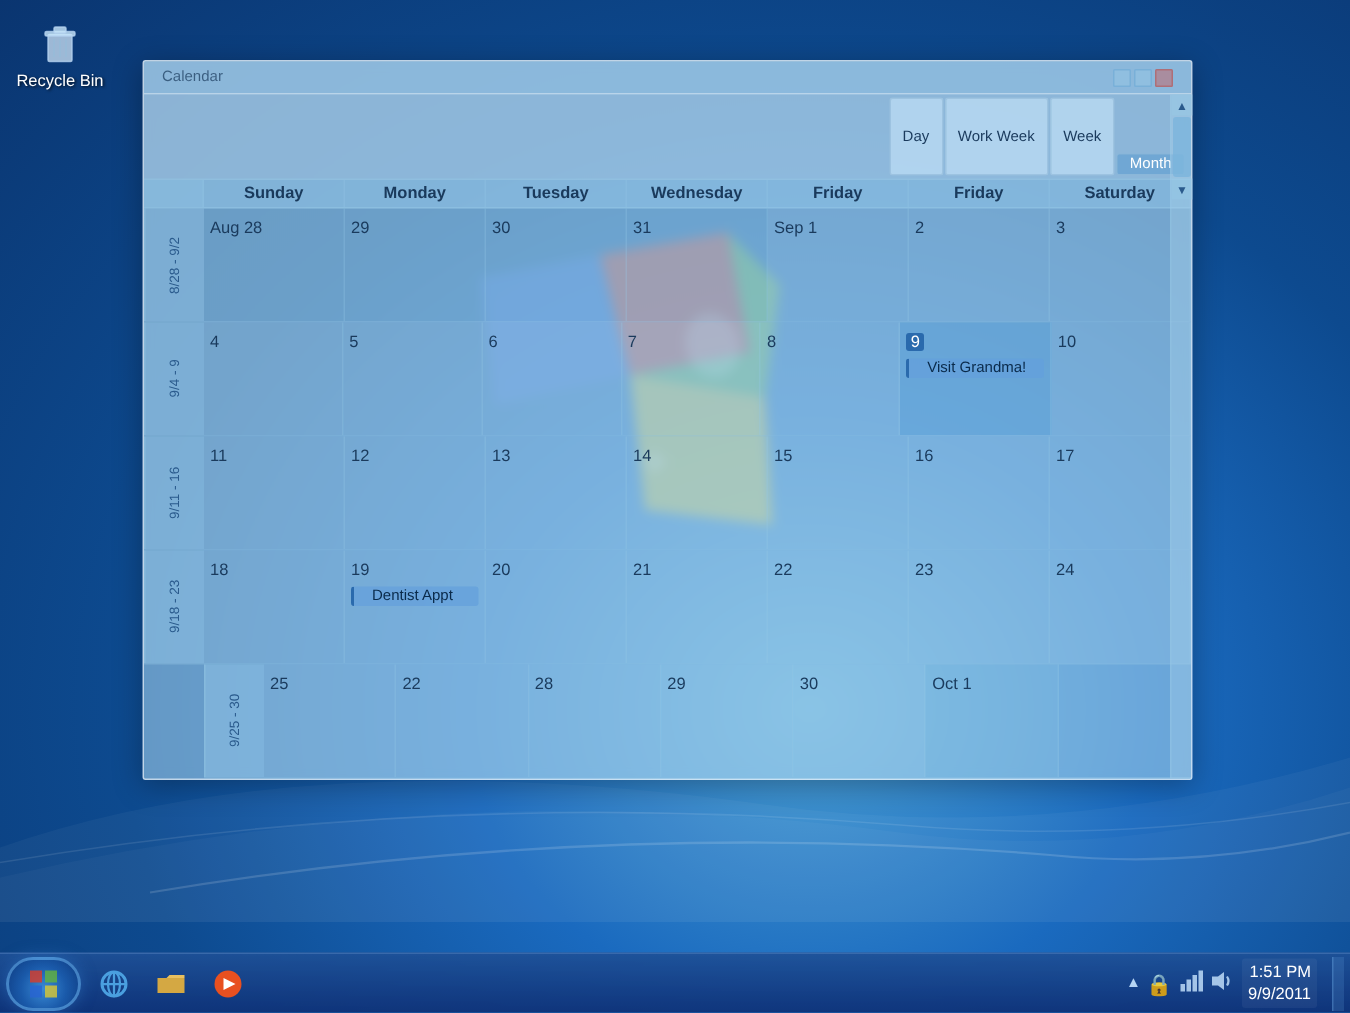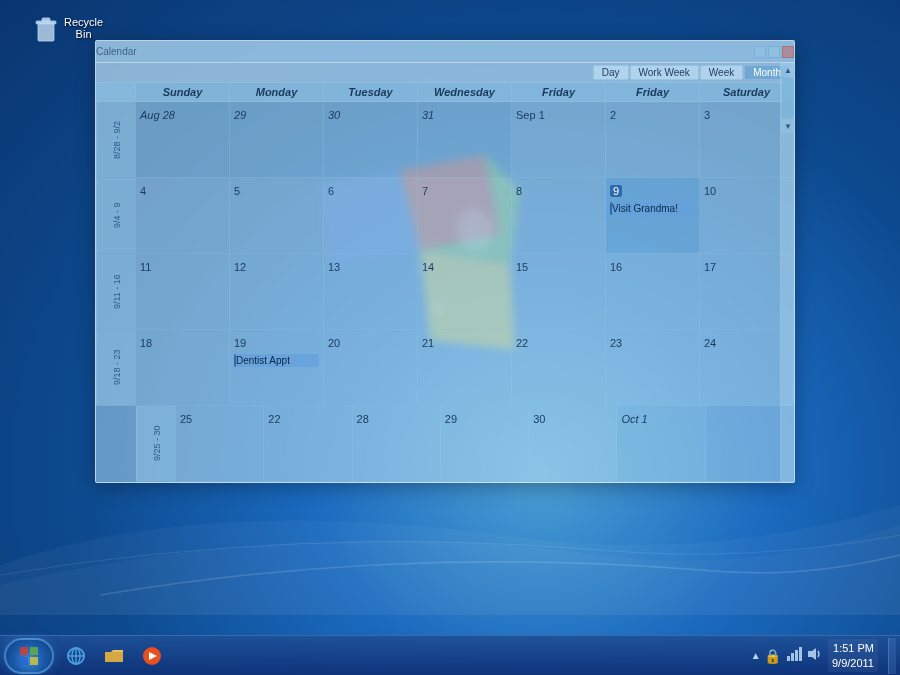--- a/index.html
+++ b/index.html
@@ -32,23 +32,23 @@
     }
     .desktop-swoosh svg {
       width: 100%;
       height: 100%;
     }
 
     
     .recycle-bin {
       position: absolute;
       top: 8px;
-      left: 28px;
-      display: flex;
-      flex-direction: row;
+      left: 10px;
+      display: flex;
+      flex-direction: column;
       align-items: center;
       cursor: pointer;
       width: 60px;
     }
     .recycle-bin-icon {
       width: 38px;
       height: 38px;
       display: flex;
       align-items: center;
       justify-content: center;
@@ -72,21 +72,21 @@
       border-radius: 2px;
       backdrop-filter: blur(4px);
       box-shadow: 0 4px 20px rgba(0,0,0,0.3);
     }
 
     .calendar-titlebar {
       background: rgba(180, 220, 245, 0.5);
       height: 22px;
       display: flex;
       align-items: center;
-      padding: 0 0;
+      padding: 0 12px;
       border-bottom: 1px solid rgba(255,255,255,0.4);
     }
     .titlebar-controls {
       display: flex;
       gap: 2px;
       margin-left: auto;
     }
 
     .view-buttons {
       display: flex;
@@ -101,28 +101,28 @@
       font-size: 10px;
       background: rgba(200,230,250,0.6);
       border: 1px solid rgba(150,190,220,0.7);
       border-radius: 2px;
       cursor: pointer;
       color: #1a3a5c;
     }
     .view-btn.active {
       background: rgba(100,160,210,0.7);
       color: white;
+      margin-top: 37px;
     }
 
     .calendar-header {
       display: grid;
       grid-template-columns: 40px repeat(7, 1fr);
       background: rgba(160, 210, 240, 0.5);
       border-bottom: 1px solid rgba(150,200,230,0.5);
-      font-style: italic;
     }
     .cal-header-cell {
       padding: 3px 4px;
       font-size: 11px;
       color: #1a3a5c;
       font-weight: 600;
       text-align: center;
       border-right: 1px solid rgba(150,200,230,0.3);
     }
     .cal-header-cell:first-child { background: rgba(150,200,230,0.3); }
@@ -157,39 +157,38 @@
       padding: 3px 4px;
       min-height: 75px;
       position: relative;
       background: rgba(173, 216, 240, 0.2);
     }
     .cal-day.today {
       background: rgba(100,170,220,0.4);
     }
     .cal-day.other-month {
       background: rgba(150,200,230,0.15);
-      font-style: italic;
     }
 
     .day-number {
       font-size: 11px;
       color: #1a3a5c;
       font-weight: 500;
     }
     .day-number.today-num {
       background: #2a6aad;
       color: white;
       border-radius: 2px;
       padding: 0 3px;
       display: inline-block;
     }
 
     .event {
       margin-top: 3px;
-      padding: 1px 0;
+      padding: 1px 12px;
       border-radius: 2px;
       font-size: 10px;
       white-space: nowrap;
       overflow: hidden;
       text-overflow: ellipsis;
     }
     .event-blue {
       background: rgba(100,160,220,0.7);
       color: #0a2a4a;
       border-left: 2px solid #2a6aad;

